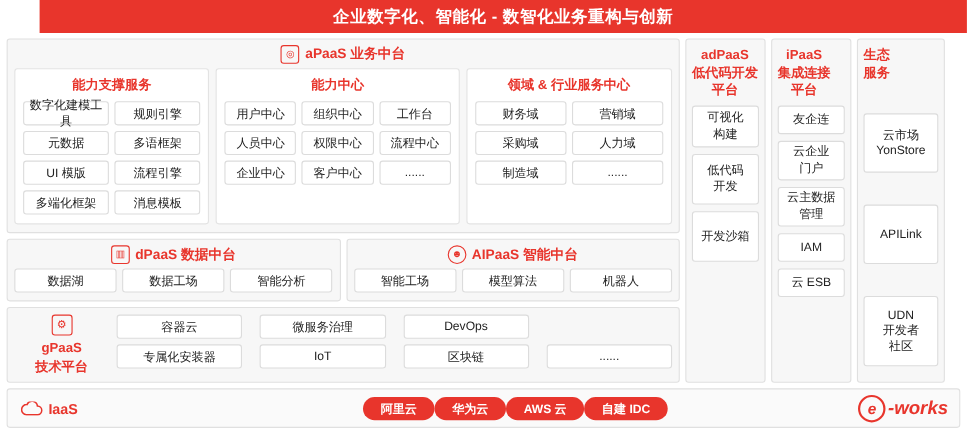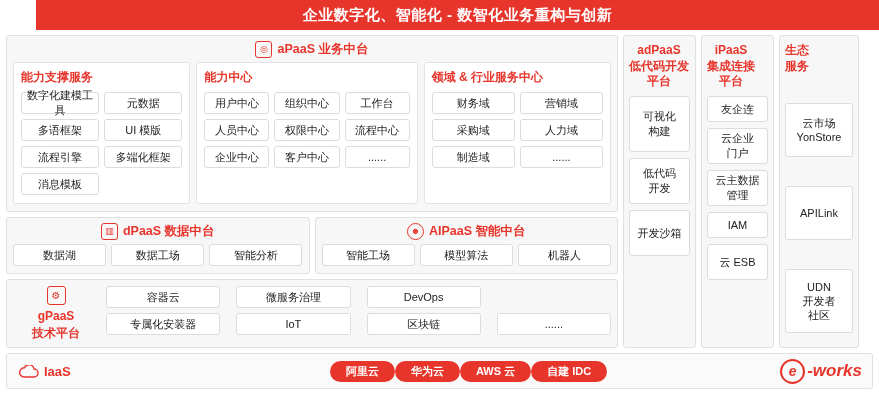--- a/index.html
+++ b/index.html
@@ -44,21 +44,21 @@
   .box{
     background:#ffffff;border:1px solid #dcdcdc;border-radius:3px;
     display:flex;align-items:center;justify-content:center;
     font-size:11px;color:#222;text-align:center;box-sizing:border-box;
   }
   .group{
     background:#ffffff;border:1px solid #e3e3e3;border-radius:3px;
     padding:6px 7px 8px 7px;box-sizing:border-box;
   }
   .group-title{
-    color:#e8352c;font-weight:bold;font-size:12px;
+    text-align:center;color:#e8352c;font-weight:bold;font-size:12px;
     margin-bottom:6px;
   }
   .grid2{display:grid;grid-template-columns:1fr 1fr;gap:5px;}
   .grid3{display:grid;grid-template-columns:1fr 1fr 1fr;gap:5px;}
   .cell{height:22px;}
 
   
   .apaas{padding:0 6px 7px 6px;}
   .apaas-row{display:flex;gap:6px;}
   .g-cap{width:178px;}
@@ -141,20 +141,21 @@
         <div class="panel-head">
           <span class="hd-icon">◎</span>
           <span>aPaaS 业务中台</span>
         </div>
         <div class="apaas-row">
 
           <div class="group g-cap">
             <div class="group-title">能力支撑服务</div>
             <div class="grid2">
               <div class="box cell">数字化建模工具</div>
+              <div class="box cell">规则引擎</div>
               <div class="box cell">元数据</div>
               <div class="box cell">多语框架</div>
               <div class="box cell">UI 模版</div>
               <div class="box cell">流程引擎</div>
               <div class="box cell">多端化框架</div>
               <div class="box cell">消息模板</div>
             </div>
           </div>
 
           <div class="group g-center">
@@ -239,21 +240,21 @@
     </div>
 
     <div class="right-cols">
 
       <div class="rcol">
         <div class="rcol-title">
           <div>adPaaS</div>
           <div>低代码开发</div>
           <div>平台</div>
         </div>
-        <div class="rbox" style="height:56px">
+        <div class="rbox" style="height:38px">
           <div>
             <div>可视化</div>
             <div>构建</div>
           </div>
         </div>
         <div class="rbox" style="height:46px">
           <div>
             <div>低代码</div>
             <div>开发</div>
           </div>
@@ -280,21 +281,21 @@
         </div>
         <div class="rbox" style="height:36px">
           <div>
             <div>云主数据</div>
             <div>管理</div>
           </div>
         </div>
         <div class="rbox" style="height:26px">
           <div>IAM</div>
         </div>
-        <div class="rbox" style="height:36px">
+        <div class="rbox" style="height:26px">
           <div>云 ESB</div>
         </div>
       </div>
 
       <div class="rcol wide">
         <div class="rcol-title">
           <div>生态</div>
           <div>服务</div>
         </div>
         <div class="rbox" style="height:54px">

